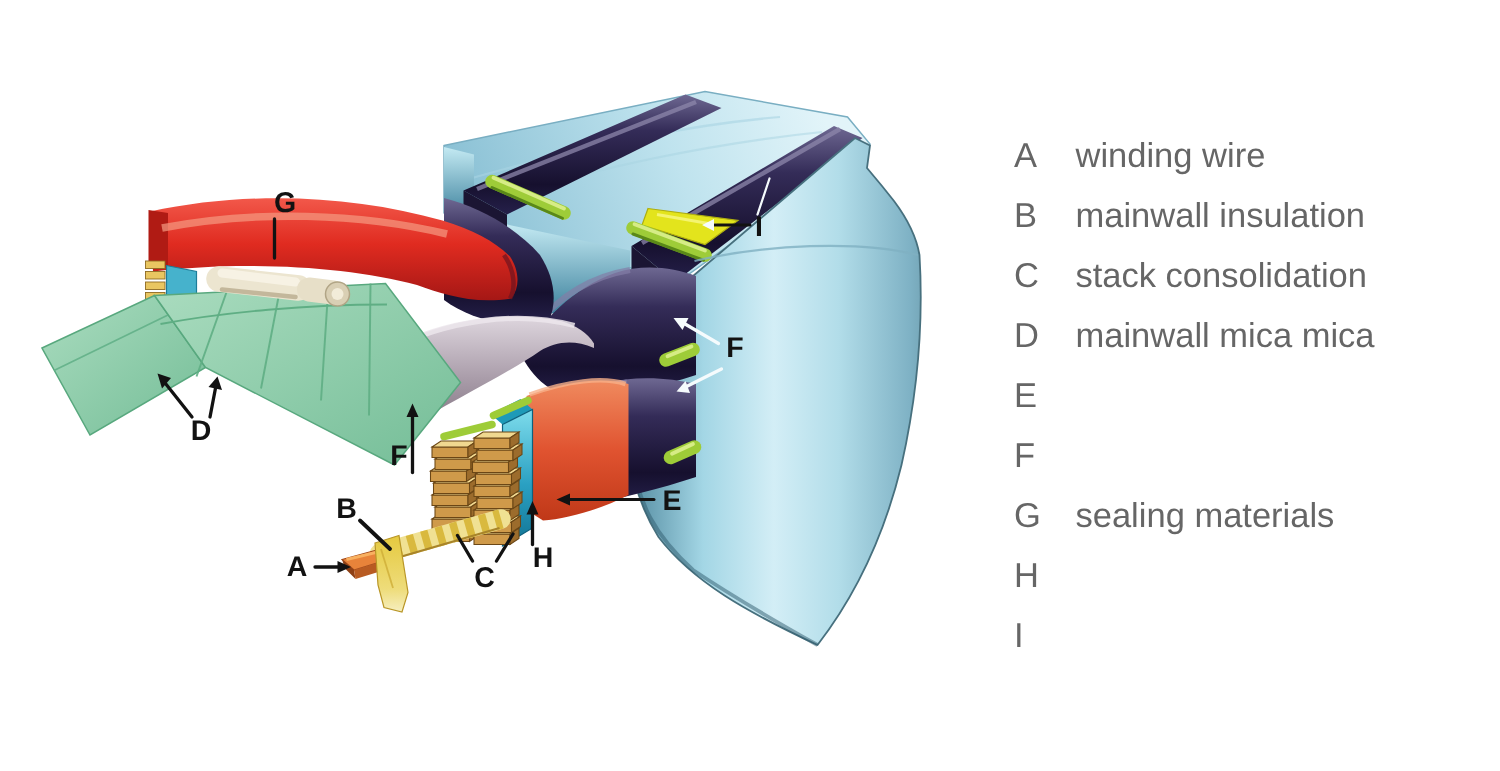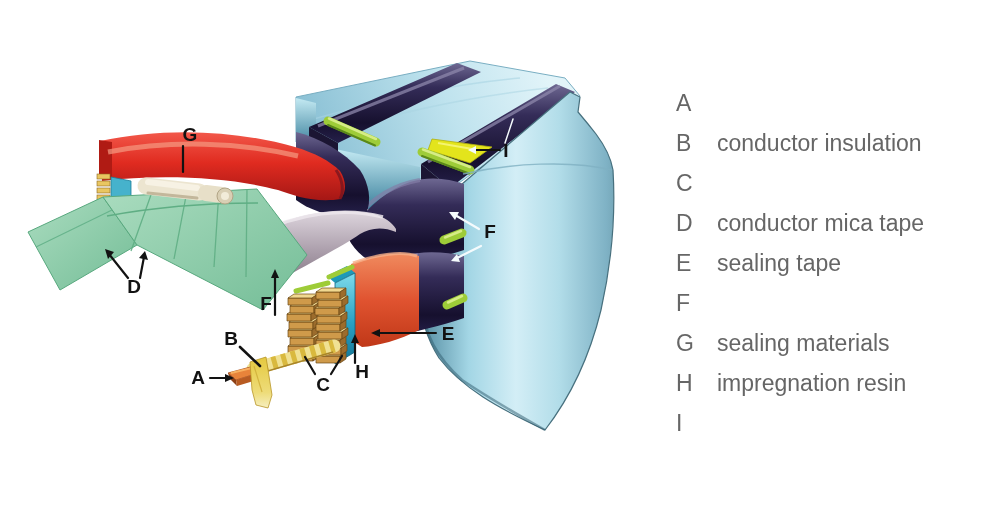--- a/index.html
+++ b/index.html
@@ -297,45 +297,45 @@
         <path d="M468,150 L476,146 L476,154 Z" fill="#f5fbfd"></path>
         <path d="M505,143 L513,119" stroke="#f5fbfd" stroke-width="1.5"></path>
         <text class="callout" x="506" y="157" text-anchor="middle">I</text>
       </g>
     </g>
   </svg>
 
   <div class="legend">
     <div class="legend-row">
       <span class="legend-key">A</span>
+      <span class="legend-label">winding wire</span>
     </div>
     <div class="legend-row">
       <span class="legend-key">B</span>
-      <span class="legend-label">conductor insulation</span>
+      <span class="legend-label">mainwall insulation</span>
     </div>
     <div class="legend-row">
       <span class="legend-key">C</span>
+      <span class="legend-label">stack consolidation</span>
     </div>
     <div class="legend-row">
       <span class="legend-key">D</span>
-      <span class="legend-label">conductor mica tape</span>
+      <span class="legend-label">mainwall mica mica</span>
     </div>
     <div class="legend-row">
       <span class="legend-key">E</span>
-      <span class="legend-label">sealing tape</span>
     </div>
     <div class="legend-row">
       <span class="legend-key">F</span>
     </div>
     <div class="legend-row">
       <span class="legend-key">G</span>
       <span class="legend-label">sealing materials</span>
     </div>
     <div class="legend-row">
       <span class="legend-key">H</span>
-      <span class="legend-label">impregnation resin</span>
     </div>
     <div class="legend-row">
       <span class="legend-key">I</span>
     </div>
   </div>
 
 </div>
 
 </body></html>

